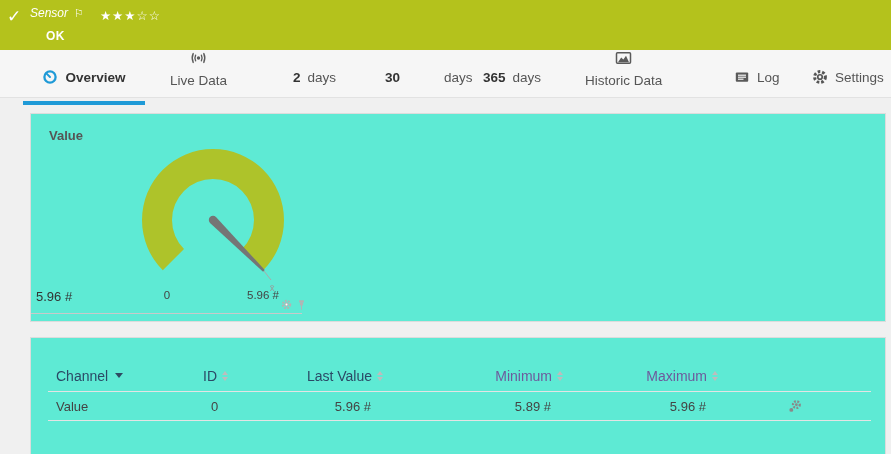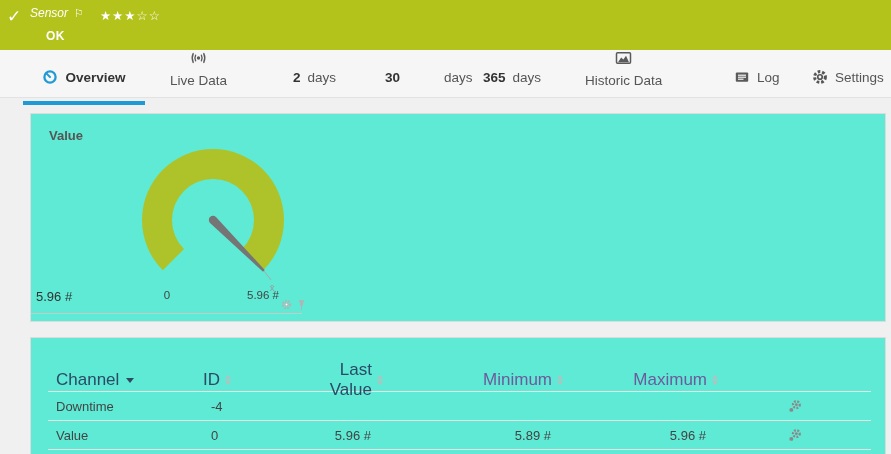--- a/index.html
+++ b/index.html
@@ -35,21 +35,21 @@
 
   .gauge-svg { position:absolute; left:80px; top:20px; }
   .gauge-current { position:absolute; left:5px; top:175px; font-size:13px; color:#333; }
   .gauge-underline { position:absolute; left:0; top:199px; width:271px; border-bottom:1px solid #c9c9c9; }
   .gauge-tools { position:absolute; left:250px; top:185px; display:flex; gap:4px; color:#b3b3b3; }
 
   
   .table-panel { left:30px; top:337px; width:856px; height:120px; }
   .chan-table { position:absolute; left:17px; top:22px; width:823px; font-size:13px; color:#444; }
   .trow { display:grid; grid-template-columns:155px 98px 82px 180px 155px 153px; align-items:center; border-bottom:1px solid #e4e4e4; }
-  .trow.head { height:32px; font-size:17px; }
+  .trow.head { height:32px; font-size:14px; }
   .trow.data { height:29px; }
   .hcell { display:flex; align-items:center; gap:5px; color:#2b4a66; cursor:pointer; }
   .hcell.visited { color:#6d5a9c; }
   .hcell.r, .cell.r { justify-content:flex-end; text-align:right; }
   .cell { padding-left:8px; }
   .cell.r { padding-right:12px; padding-left:0; }
   .c1 { padding-left:8px; }
   .icon-cell { display:flex; justify-content:center; color:#8a8a8a; }
   .sort { display:flex; flex-direction:column; gap:2px; }
   .sort i { display:block; width:0; height:0; border-left:3.5px solid transparent; border-right:3.5px solid transparent; }
@@ -192,34 +192,20 @@
         <div class="hcell r visited">
           <span>Maximum</span>
           <span class="sort">
               <i class="up"></i>
               <i class="dn"></i>
             </span>
         </div>
         <div class="hcell"></div>
       </div>
 
-      <div class="trow data">
-        <div class="cell c1">Downtime</div>
-        <div class="cell">-4</div>
-        <div class="cell r"></div>
-        <div class="cell r"></div>
-        <div class="cell r"></div>
-        <div class="icon-cell">
-          <svg width="15" height="15" viewBox="0 0 16 16">
-            <circle cx="10" cy="6" r="3.6" fill="none" stroke="currentColor" stroke-width="2.4" stroke-dasharray="2 1.5"></circle>
-            <circle cx="10" cy="6" r="1.5" fill="currentColor"></circle>
-            <circle cx="4.6" cy="11.6" r="2.1" fill="currentColor"></circle>
-          </svg>
-        </div>
-      </div>
 
       <div class="trow data">
         <div class="cell c1">Value</div>
         <div class="cell">0</div>
         <div class="cell r">5.96 #</div>
         <div class="cell r">5.89 #</div>
         <div class="cell r">5.96 #</div>
         <div class="icon-cell">
           <svg width="15" height="15" viewBox="0 0 16 16">
             <circle cx="10" cy="6" r="3.6" fill="none" stroke="currentColor" stroke-width="2.4" stroke-dasharray="2 1.5"></circle>

